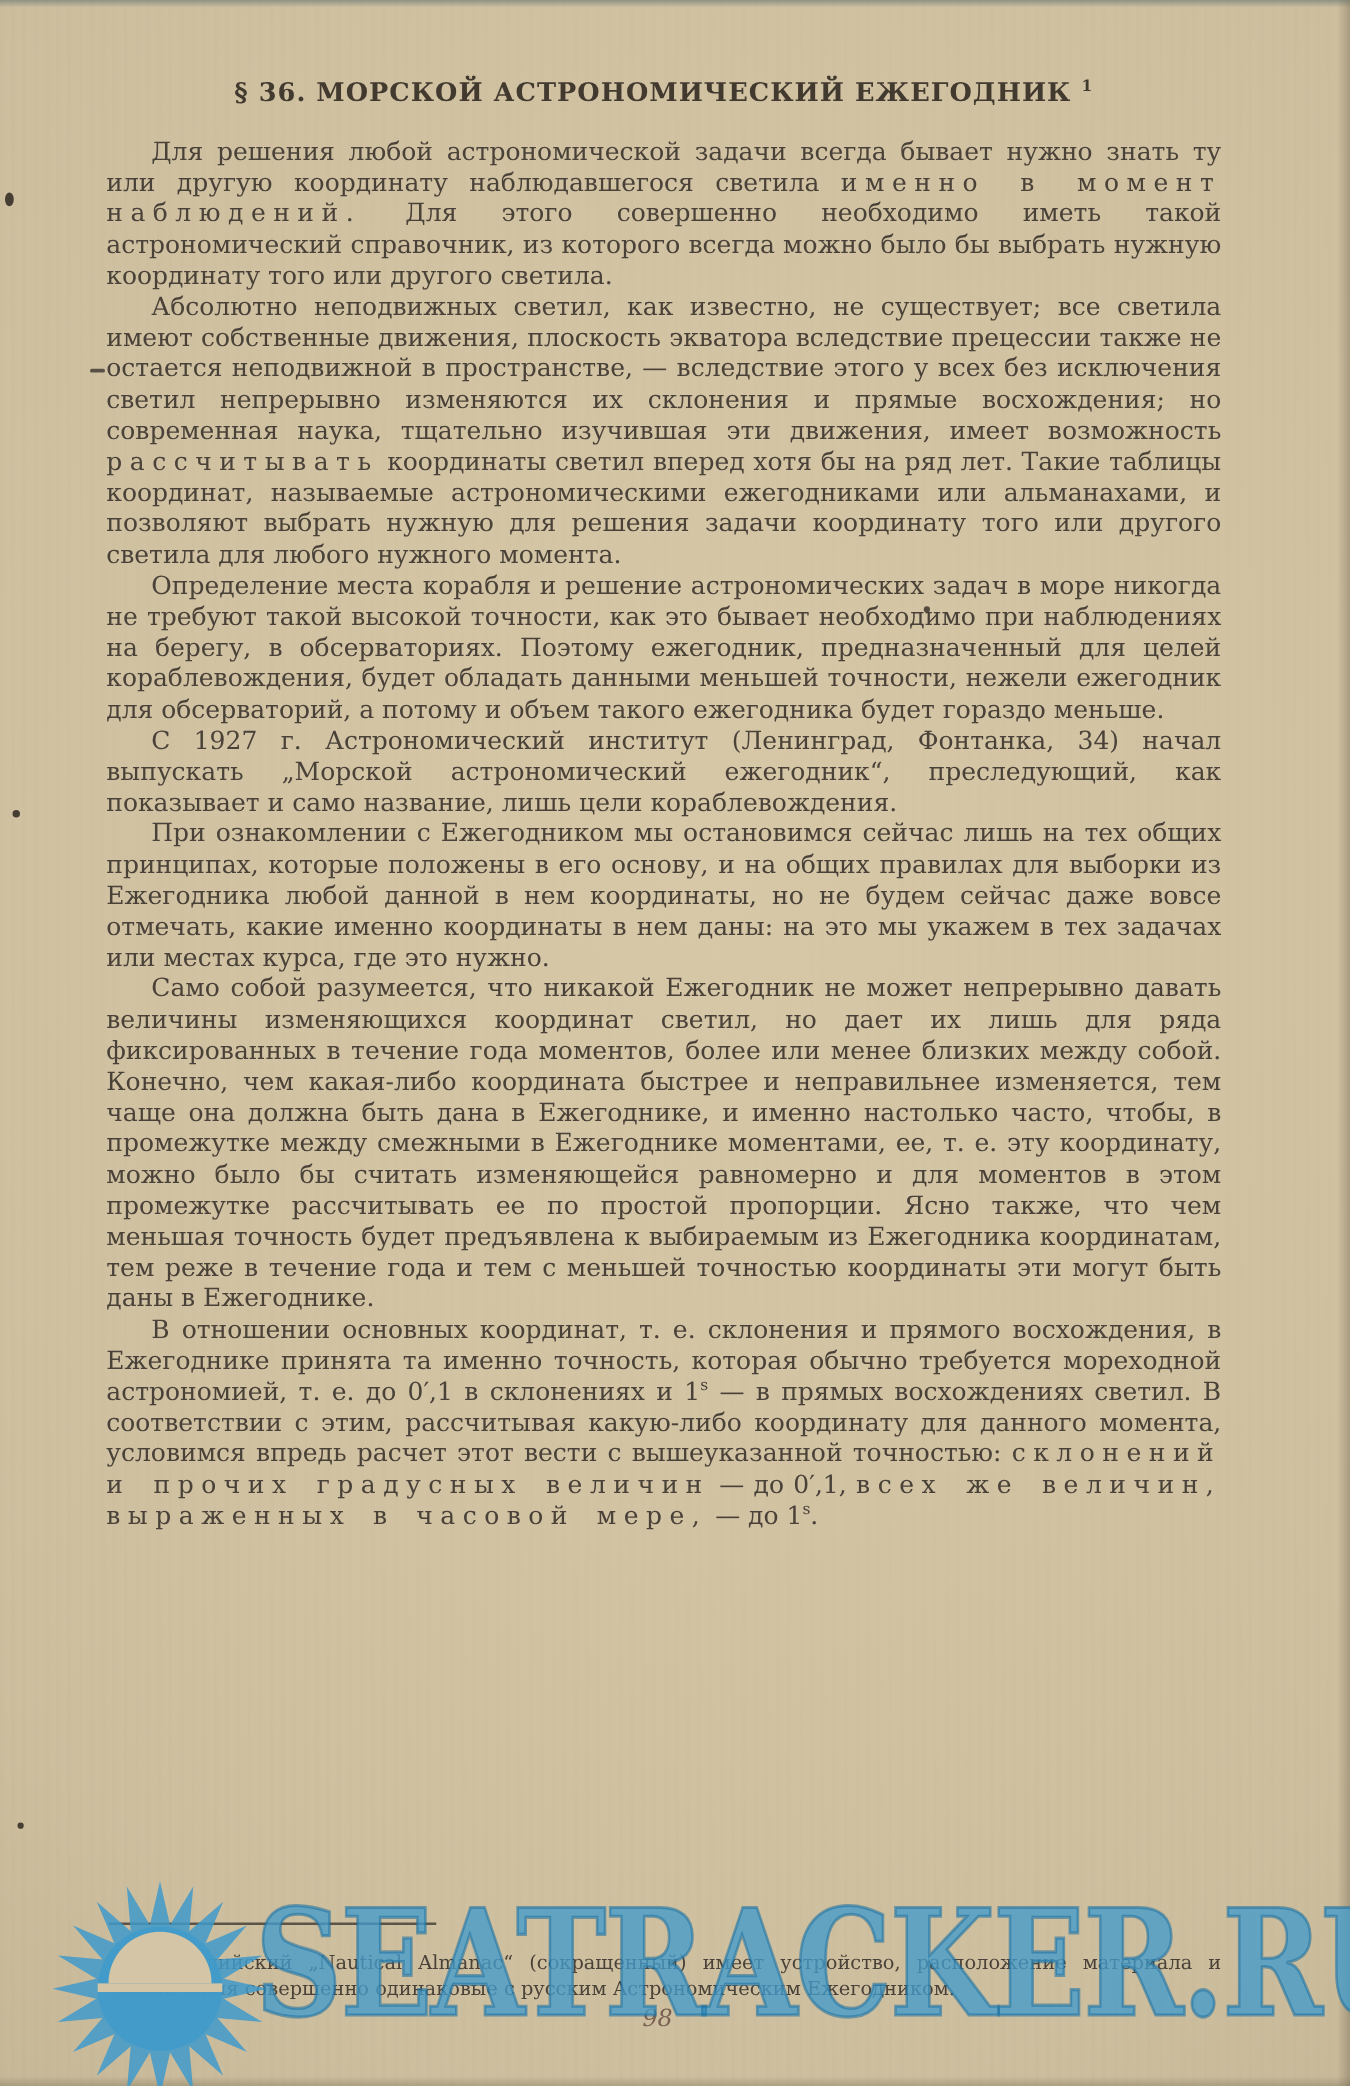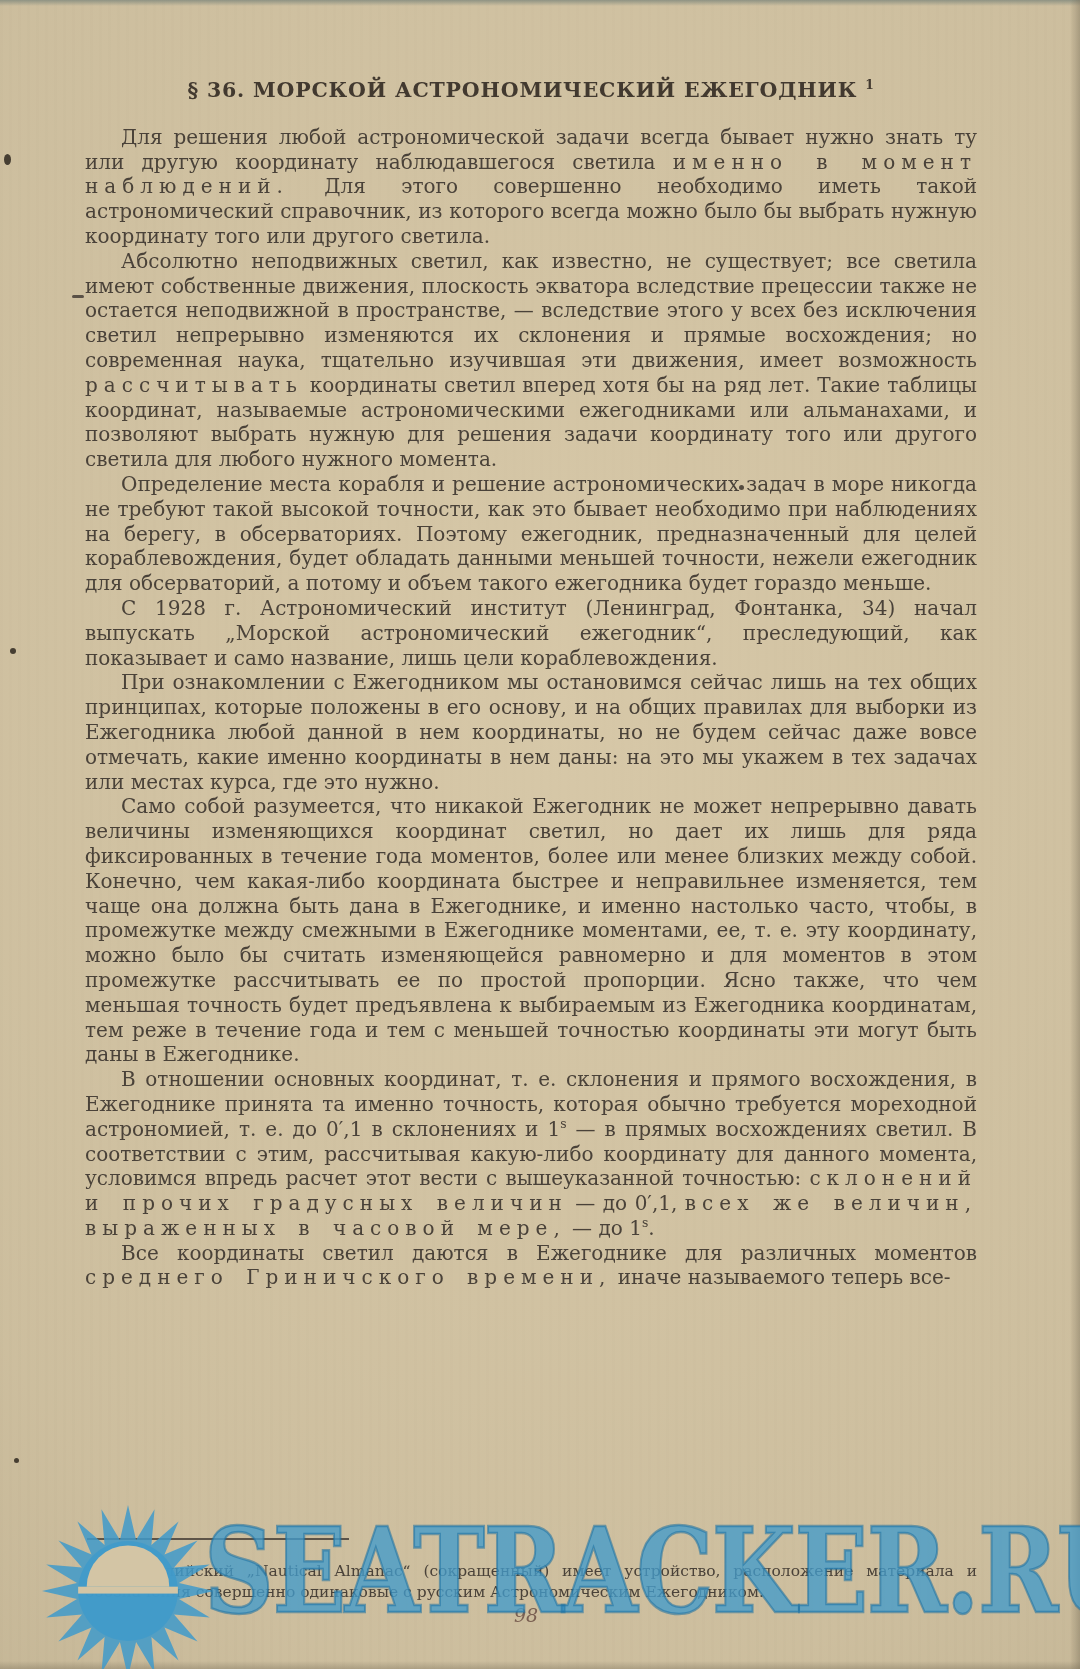--- a/index.html
+++ b/index.html
@@ -13,21 +13,21 @@
     background:
       radial-gradient(135% 120% at 52% 42%, rgba(216,201,169,.9) 0%, rgba(205,190,158,.6) 50%, rgba(178,163,131,.75) 88%, rgba(160,146,116,.9) 100%),
       repeating-linear-gradient(90deg, rgba(120,105,80,.05) 0 3px, rgba(0,0,0,0) 3px 9px),
       #ccbe9e;
   }
   .edge-top{position:absolute;left:0;top:0;width:1080px;height:6px;background:linear-gradient(180deg,#8f9383,rgba(143,147,131,0));}
   .edge-right{position:absolute;right:0;top:0;width:10px;height:1669px;background:linear-gradient(270deg,rgba(120,110,88,.45),rgba(120,110,88,0));}
   .edge-bottom{position:absolute;left:0;bottom:0;width:1080px;height:8px;background:linear-gradient(0deg,rgba(110,100,80,.35),rgba(110,100,80,0));}
 
   .content{
-    position:absolute;left:85px;top:72px;width:892px;
+    position:absolute;left:85px;top:56px;width:892px;
     color:#4a4239;
     font-size:20px;line-height:24.8px;
     text-align:justify;
   }
   h1.title{
     font-size:20.5px;line-height:26px;margin:0 0 22px 0;
     text-align:center;font-weight:bold;color:#42392f;letter-spacing:.04em;
   }
   h1.title sup{font-size:.6em;}
   .para{margin:0;text-indent:36px;}
@@ -76,25 +76,24 @@
   <div class="speck s3"></div>
   <div class="speck s4"></div>
   <div class="speck s5"></div>
 
   <div class="content">
     <h1 class="title"><span>§ 36. МОРСКОЙ АСТРОНОМИЧЕСКИЙ ЕЖЕГОДНИК</span>&nbsp;<sup>1</sup></h1>
     <div>
         <p class="para"><span>Для решения любой астрономической задачи всегда бывает нужно знать ту или другую координату наблюдавшегося светила </span><span class="seg-spaced">именно в момент наблюдений.</span><span> Для этого совершенно необходимо иметь такой астрономический справочник, из которого всегда можно было бы выбрать нужную координату того или другого светила.</span></p>
         <p class="para"><span>Абсолютно неподвижных светил, как известно, не существует; все светила имеют собственные движения, плоскость экватора вследствие прецессии также не остается неподвижной в пространстве, — вследствие этого у всех без исключения светил непрерывно изменяются их склонения и прямые восхождения; но современная наука, тщательно изучившая эти движения, имеет возможность </span><span class="seg-spaced">рассчитывать</span><span> координаты светил вперед хотя бы на ряд лет. Такие таблицы координат, называемые </span><span class="seg-italic">астрономическими ежегодниками</span><span> или </span><span class="seg-italic">альманахами</span><span>, и позволяют выбрать нужную для решения задачи координату того или другого светила для любого нужного момента.</span></p>
         <p class="para"><span>Определение места корабля и решение астрономических задач в море никогда не требуют такой высокой точности, как это бывает необходимо при наблюдениях на берегу, в обсерваториях. Поэтому ежегодник, предназначенный для целей кораблевождения, будет обладать данными меньшей точности, нежели ежегодник для обсерваторий, а потому и объем такого ежегодника будет гораздо меньше.</span></p>
-        <p class="para"><span>С 1928 г. Астрономический институт (Ленинград, Фонтанка, 34) начал выпускать „Морской астрономический ежегодник“, преследующий, как показывает и само название, лишь цели кораблевождения.</span></p>
+        <p class="para"><span>С 1927 г. Астрономический институт (Ленинград, Фонтанка, 34) начал выпускать „Морской астрономический ежегодник“, преследующий, как показывает и само название, лишь цели кораблевождения.</span></p>
         <p class="para"><span>При ознакомлении с Ежегодником мы остановимся сейчас лишь на тех общих принципах, которые положены в его основу, и на общих правилах для выборки из Ежегодника любой данной в нем координаты, но не будем сейчас даже вовсе отмечать, какие именно координаты в нем даны: на это мы укажем в тех задачах или местах курса, где это нужно.</span></p>
         <p class="para"><span>Само собой разумеется, что никакой Ежегодник не может непрерывно давать величины изменяющихся координат светил, но дает их лишь для ряда фиксированных в течение года моментов, более или менее близких между собой. Конечно, чем какая-либо координата быстрее и неправильнее изменяется, тем чаще она должна быть дана в Ежегоднике, и именно настолько часто, чтобы, в промежутке между смежными в Ежегоднике моментами, ее, т. е. эту координату, можно было бы считать изменяющейся равномерно и для моментов в этом промежутке рассчитывать ее по простой пропорции. Ясно также, что чем меньшая точность будет предъявлена к выбираемым из Ежегодника координатам, тем реже в течение года и тем с меньшей точностью координаты эти могут быть даны в Ежегоднике.</span></p>
         <p class="para"><span>В отношении основных координат, т. е. склонения и прямого восхождения, в Ежегоднике принята та именно точность, которая обычно требуется мореходной астрономией, т. е. до 0′,1 в склонениях и 1</span><span class="seg-sup">s</span><span> — в прямых восхождениях светил. В соответствии с этим, рассчитывая какую-либо координату для данного момента, условимся впредь расчет этот вести с вышеуказанной точностью: </span><span class="seg-spaced">склонений и прочих градусных величин</span><span> — до 0′,1, </span><span class="seg-spaced">всех же величин, выраженных в часовой мере,</span><span> — до 1</span><span class="seg-sup">s</span><span>.</span></p>
-        <p class="para"><span>Все координаты светил даются в Ежегоднике для различных моментов </span><span class="seg-spaced">среднего Гриничского времени,</span><span> иначе называемого теперь все-</span></p>
       </div>
   </div>
 
   <div class="footnote-block">
     <hr class="footnote-rule">
     <p class="footnote"><sup>1</sup><span> Английский „Nautical Almanac“ (сокращенный) имеет устройство, расположение материала и обозначения совершенно одинаковые с русским Астрономическим Ежегодником.</span></p>
   </div>
 
   <div class="page-number">98</div>
 

